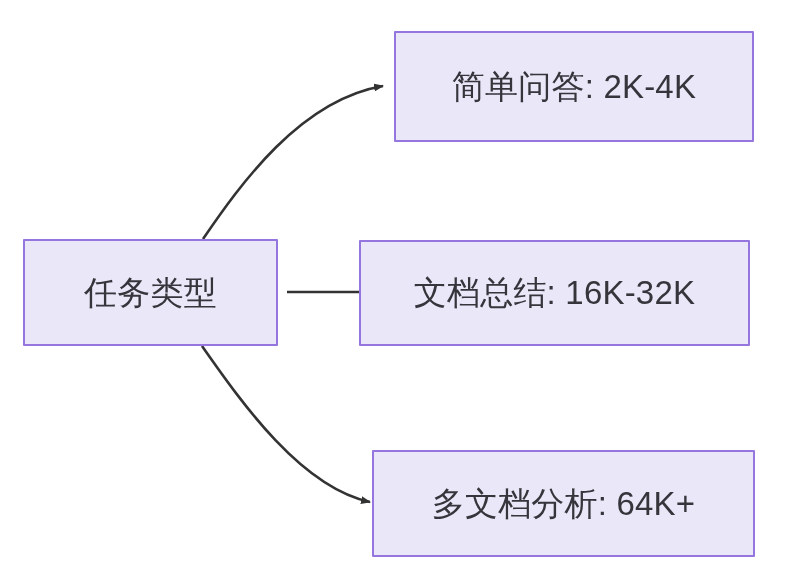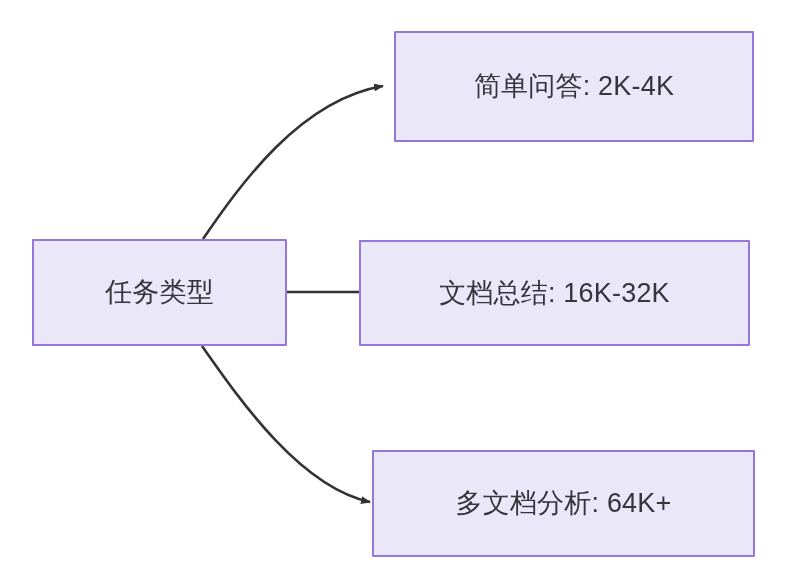--- a/index.html
+++ b/index.html
@@ -34,26 +34,26 @@
     box-sizing: border-box;
     background: #eae7f9;
     border: 2px solid #9575de;
     border-radius: 1px;
     display: flex;
     align-items: center;
     justify-content: center;
   }
   .node-label {
     color: #35353b;
-    font-size: 27px;
+    font-size: 33px;
     line-height: 1.2;
     letter-spacing: 0.2px;
     white-space: nowrap;
   }
-  #node-source  { left: 32px;  top: 239px; width: 255px; height: 107px; }
+  #node-source  { left: 23px;  top: 239px; width: 255px; height: 107px; }
   #node-simple  { left: 394px; top: 31px;  width: 360px; height: 111px; }
   #node-summary { left: 359px; top: 240px; width: 391px; height: 106px; }
   #node-multi   { left: 372px; top: 450px; width: 383px; height: 107px; }
 </style>
 </head>
 <body>
 
 <div id="diagram-canvas">
 
   <svg class="edge-layer" viewBox="0 0 787 572">

